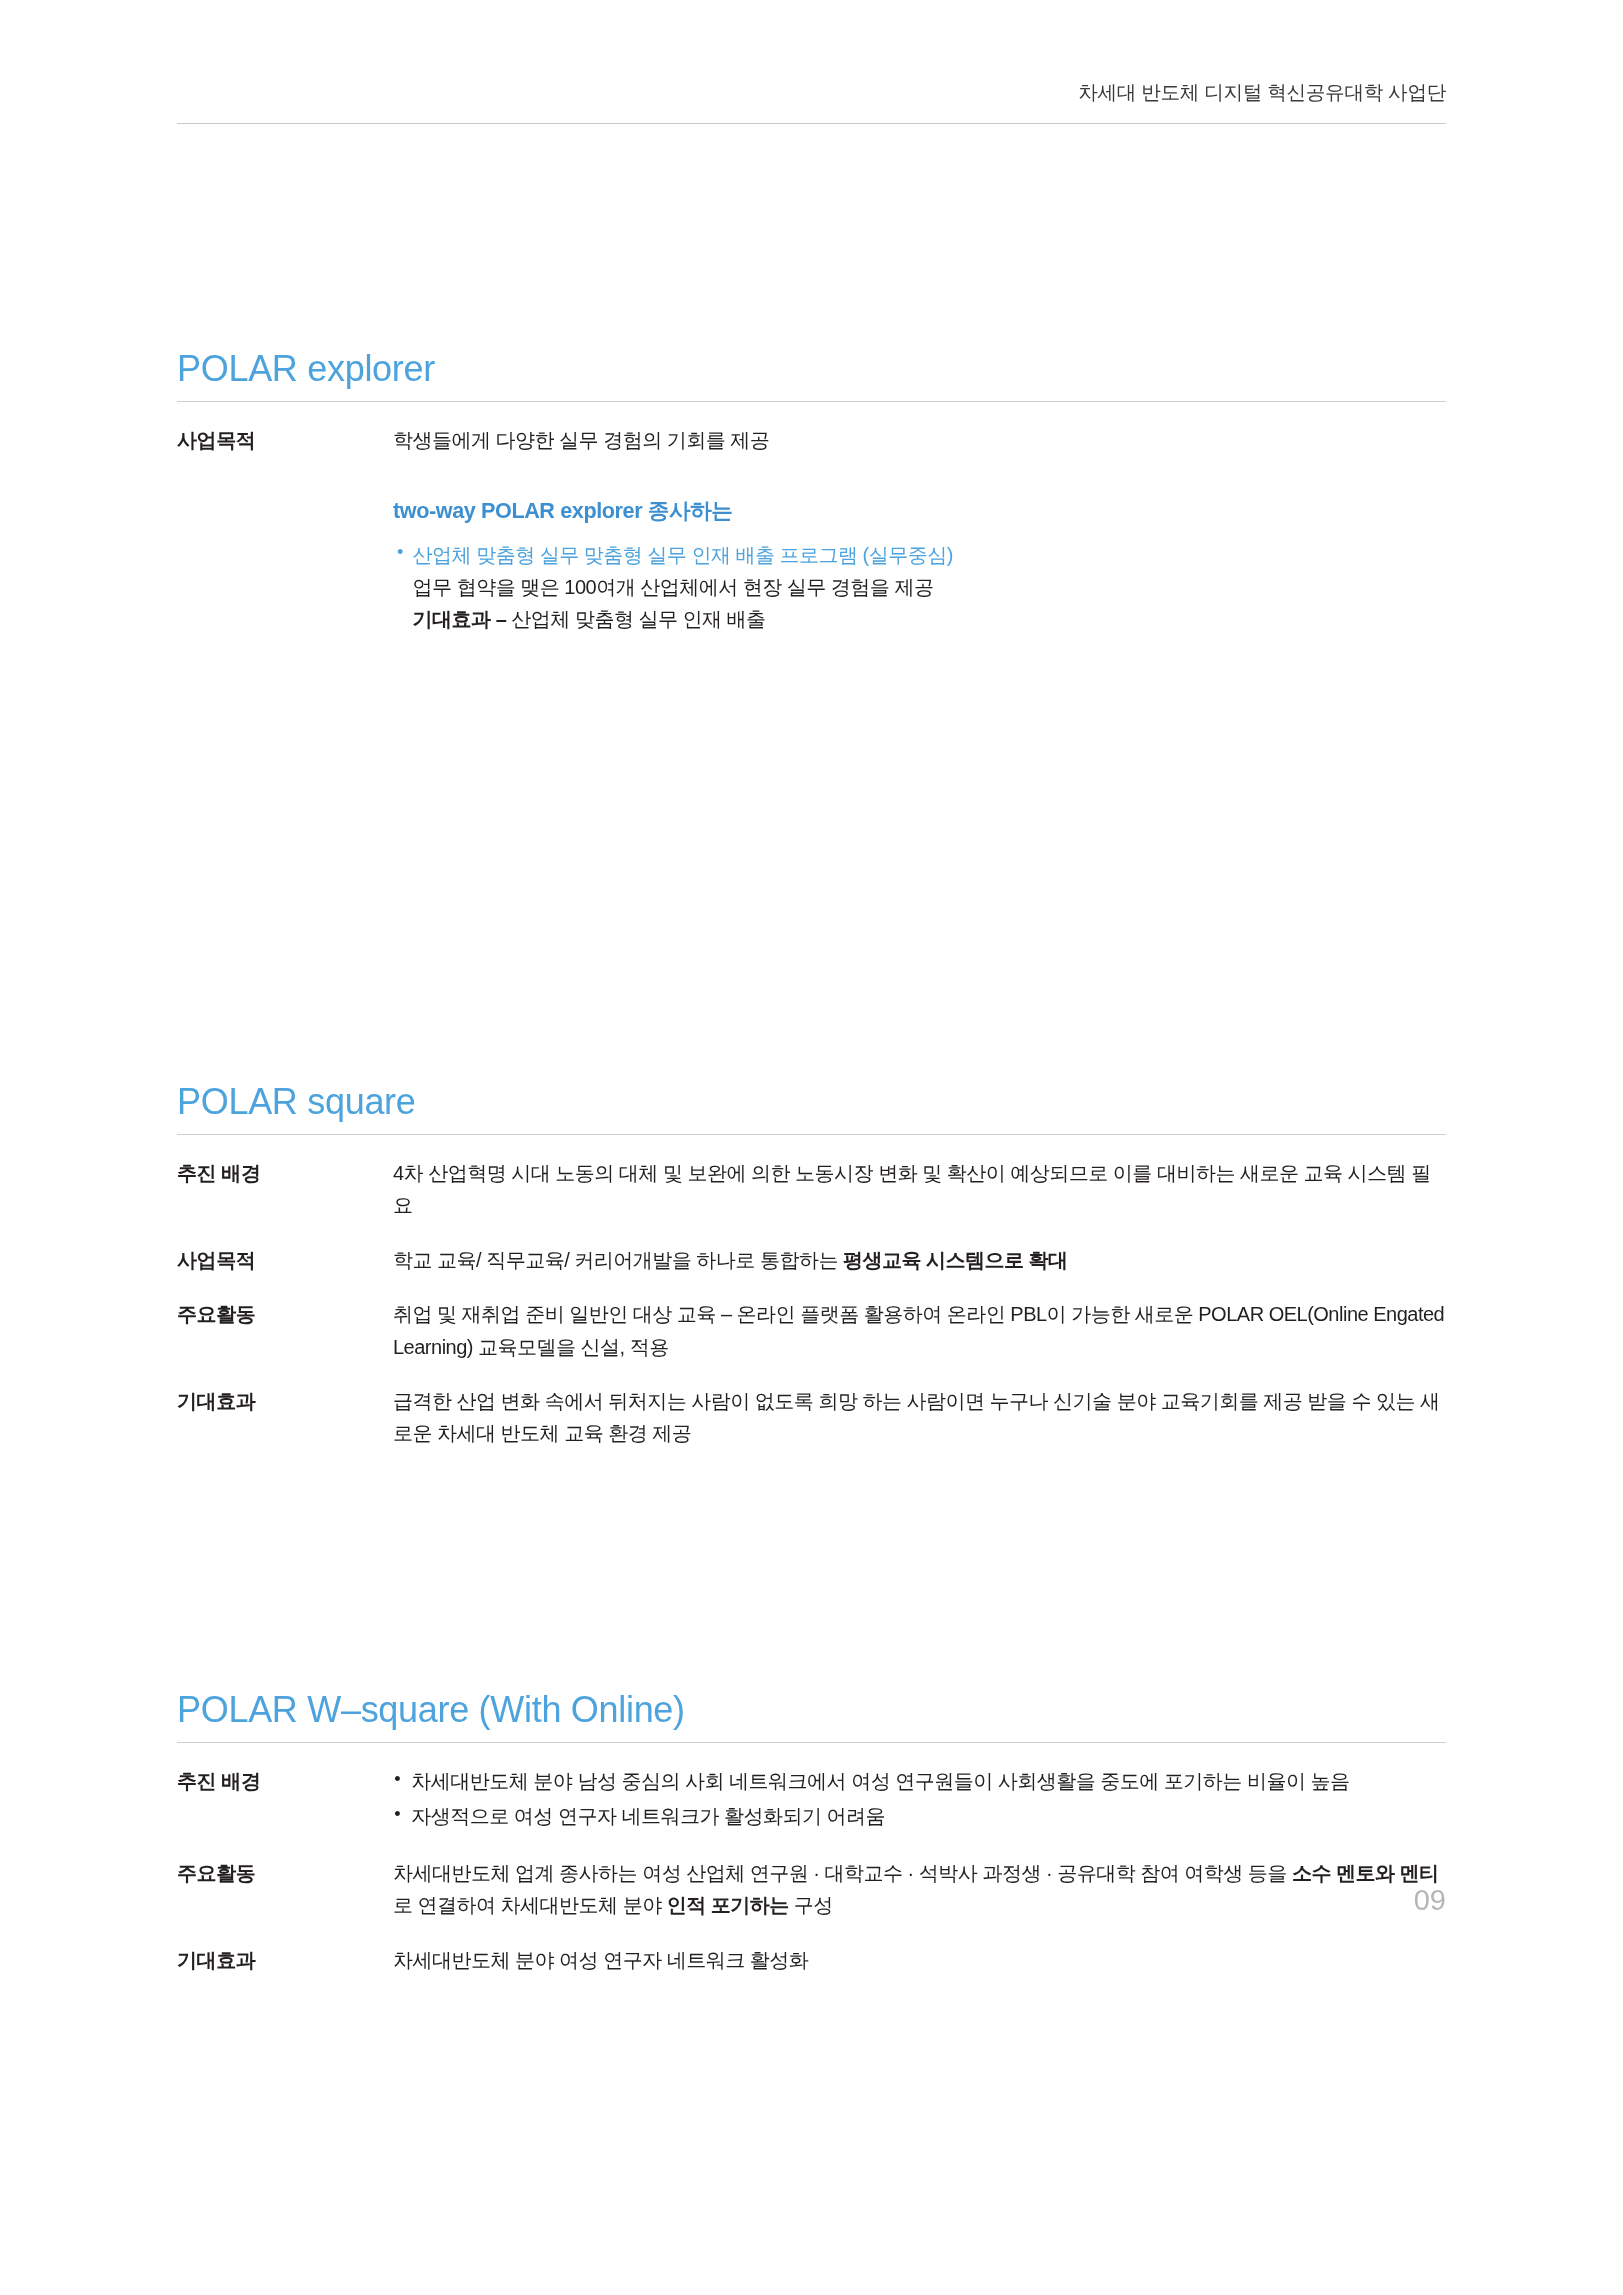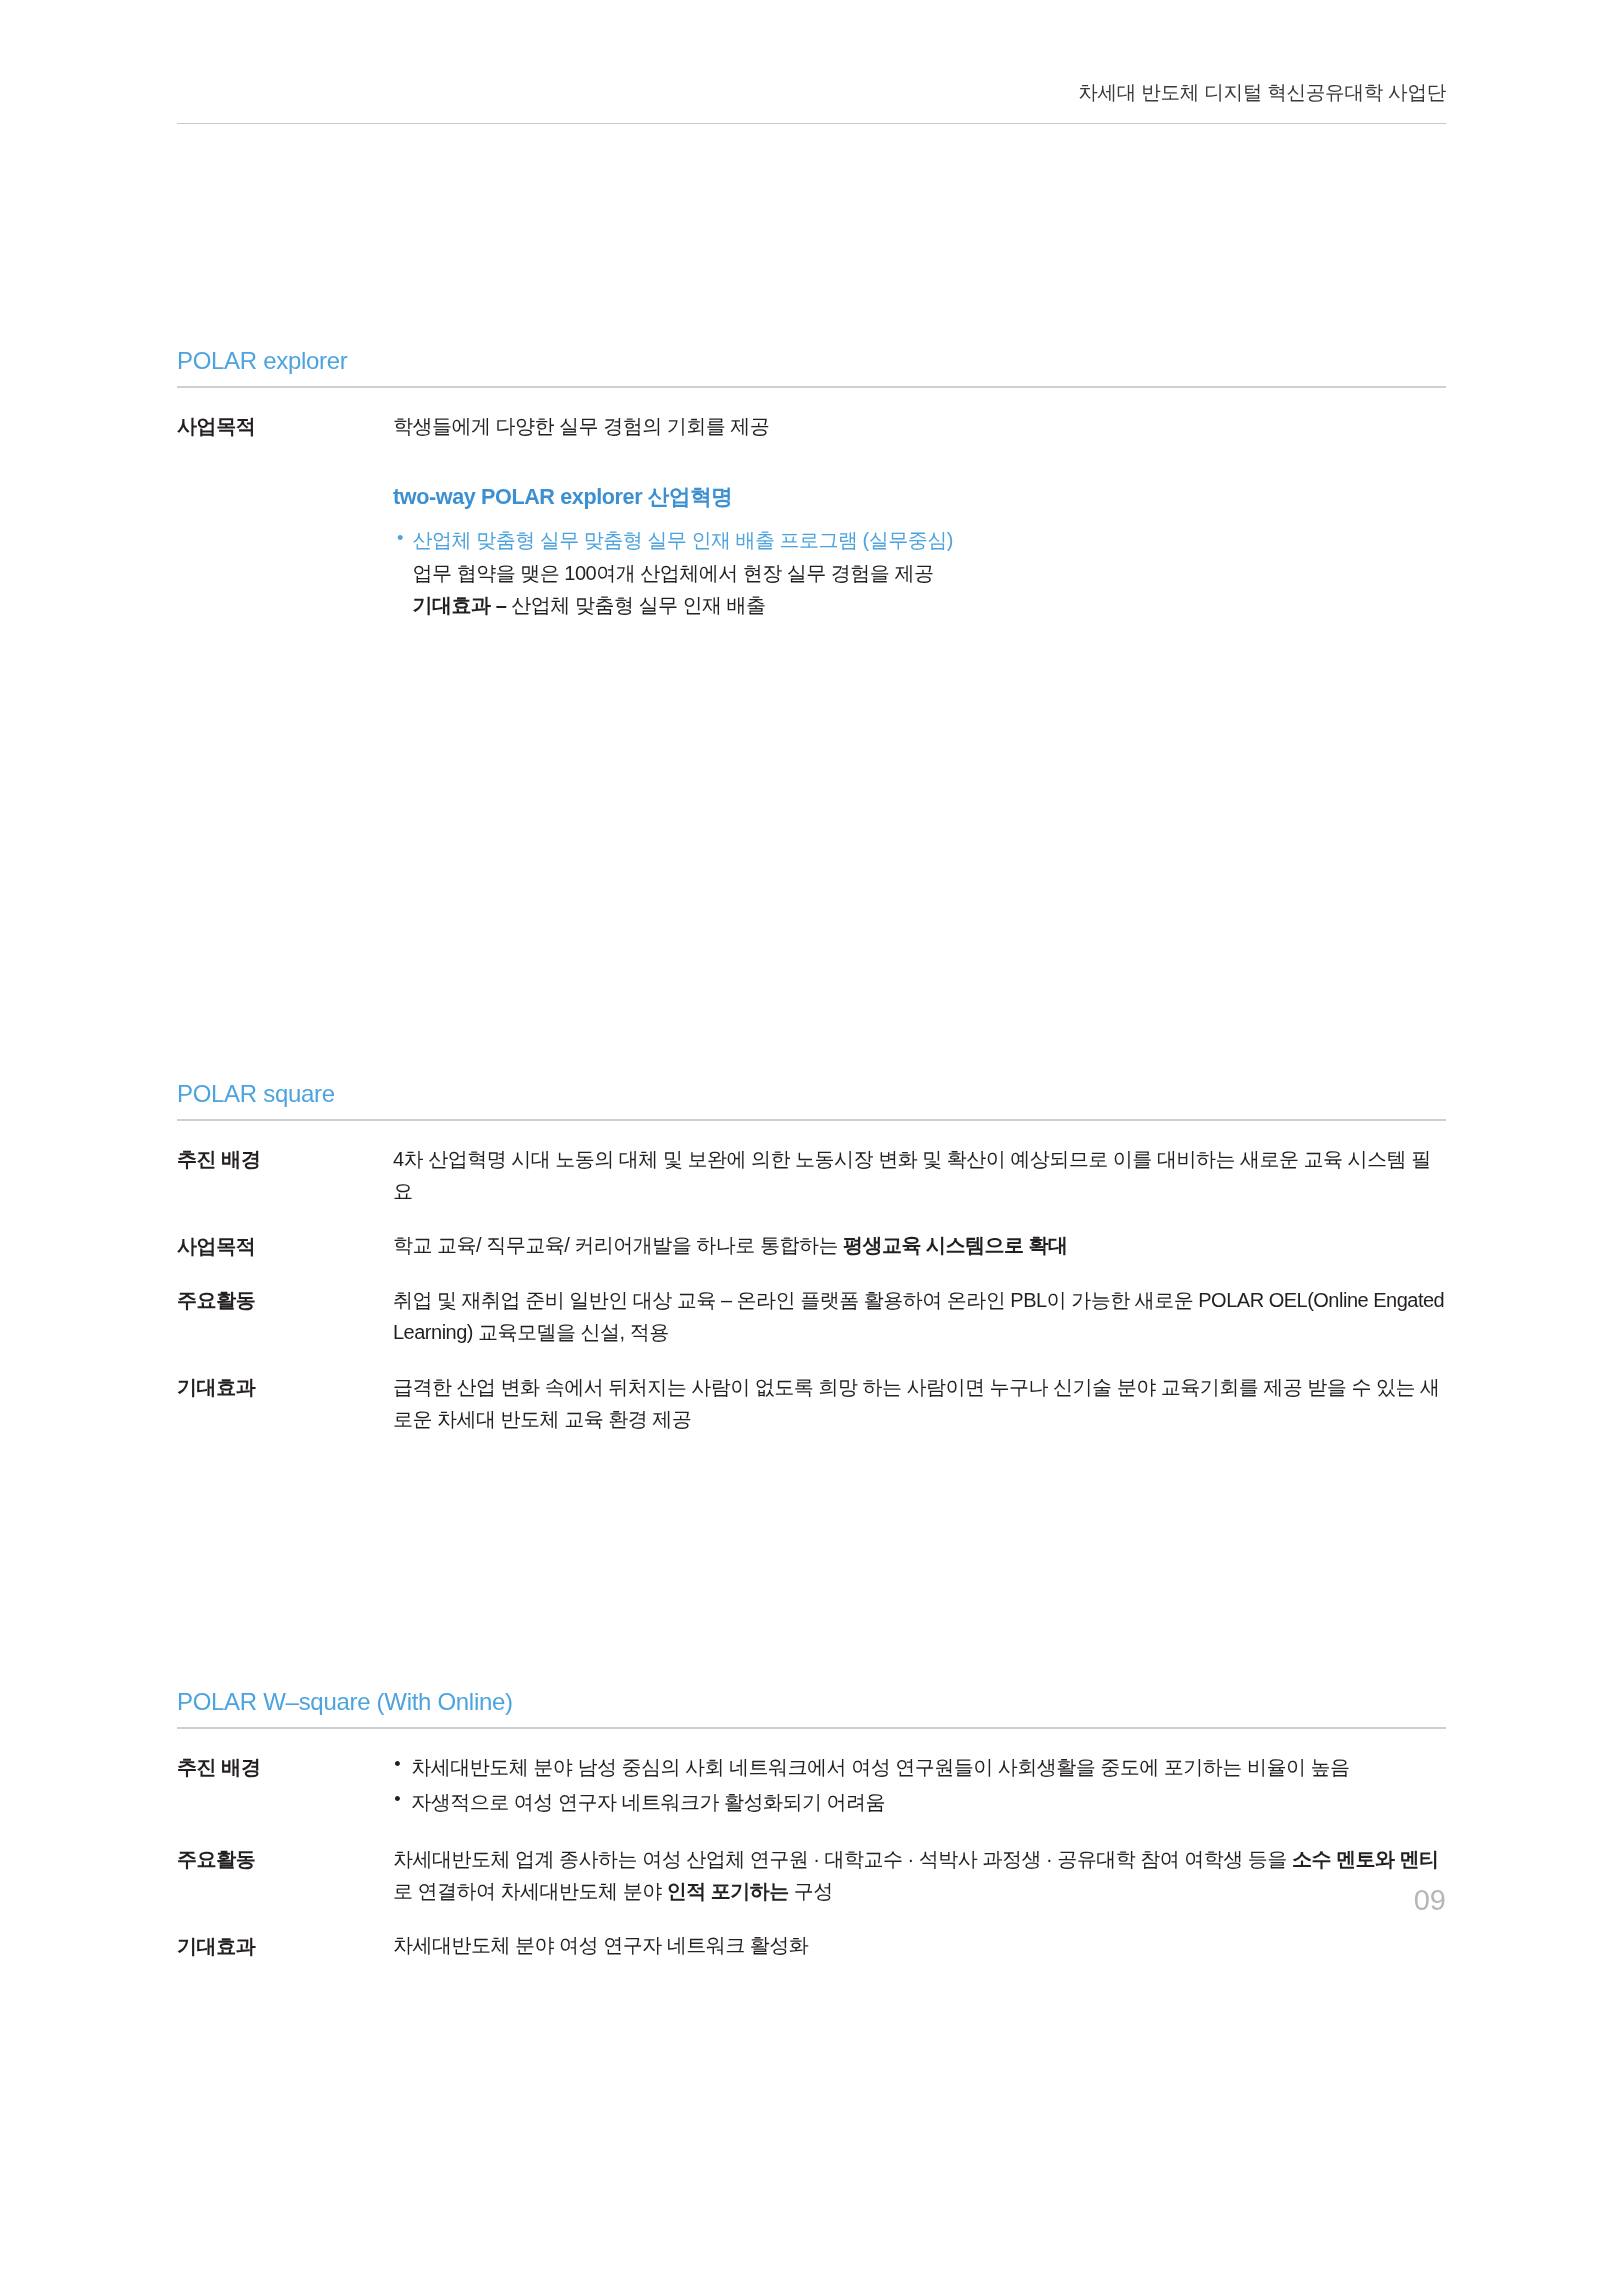--- a/index.html
+++ b/index.html
@@ -43,21 +43,21 @@
     background: #c9c9c9;
   }
 
   
   .section {
     position: absolute;
     left: 177px;
     width: 1269px;
   }
   .section-title {
-    font-size: 24px;
+    font-size: 36px;
     color: #4da3dd;
     letter-spacing: -0.3px;
     font-weight: 400;
     line-height: 1.2;
     padding-bottom: 10.5px;
   }
   .section-rule {
     width: 100%;
     height: 1.3px;
     background: #cfcfcf;
@@ -174,21 +174,21 @@
 
   <div class="section" style="top: 347px;">
     <div class="section-title">POLAR explorer</div>
     <div class="section-rule"></div>
 
     <div class="row">
       <div class="row-label">사업목적</div>
       <div class="row-body">
         <span class="body-line">학생들에게 다양한 실무 경험의 기회를 제공</span>
 
-        <div class="prog-title">two-way POLAR explorer 산업혁명</div>
+        <div class="prog-title">two-way POLAR explorer 종사하는</div>
 
         <div class="bullet-block">
           <div class="bullet-head">산업체 맞춤형 실무 맞춤형 실무 인재 배출 프로그램 (실무중심)</div>
           <div class="bullet-sub">업무 협약을 맺은 100여개 산업체에서 현장 실무 경험을 제공</div>
           <div class="effect-line">
             <span class="strong">기대효과 –</span>
             <span>산업체 맞춤형 실무 인재 배출</span>
           </div>
         </div>
 

